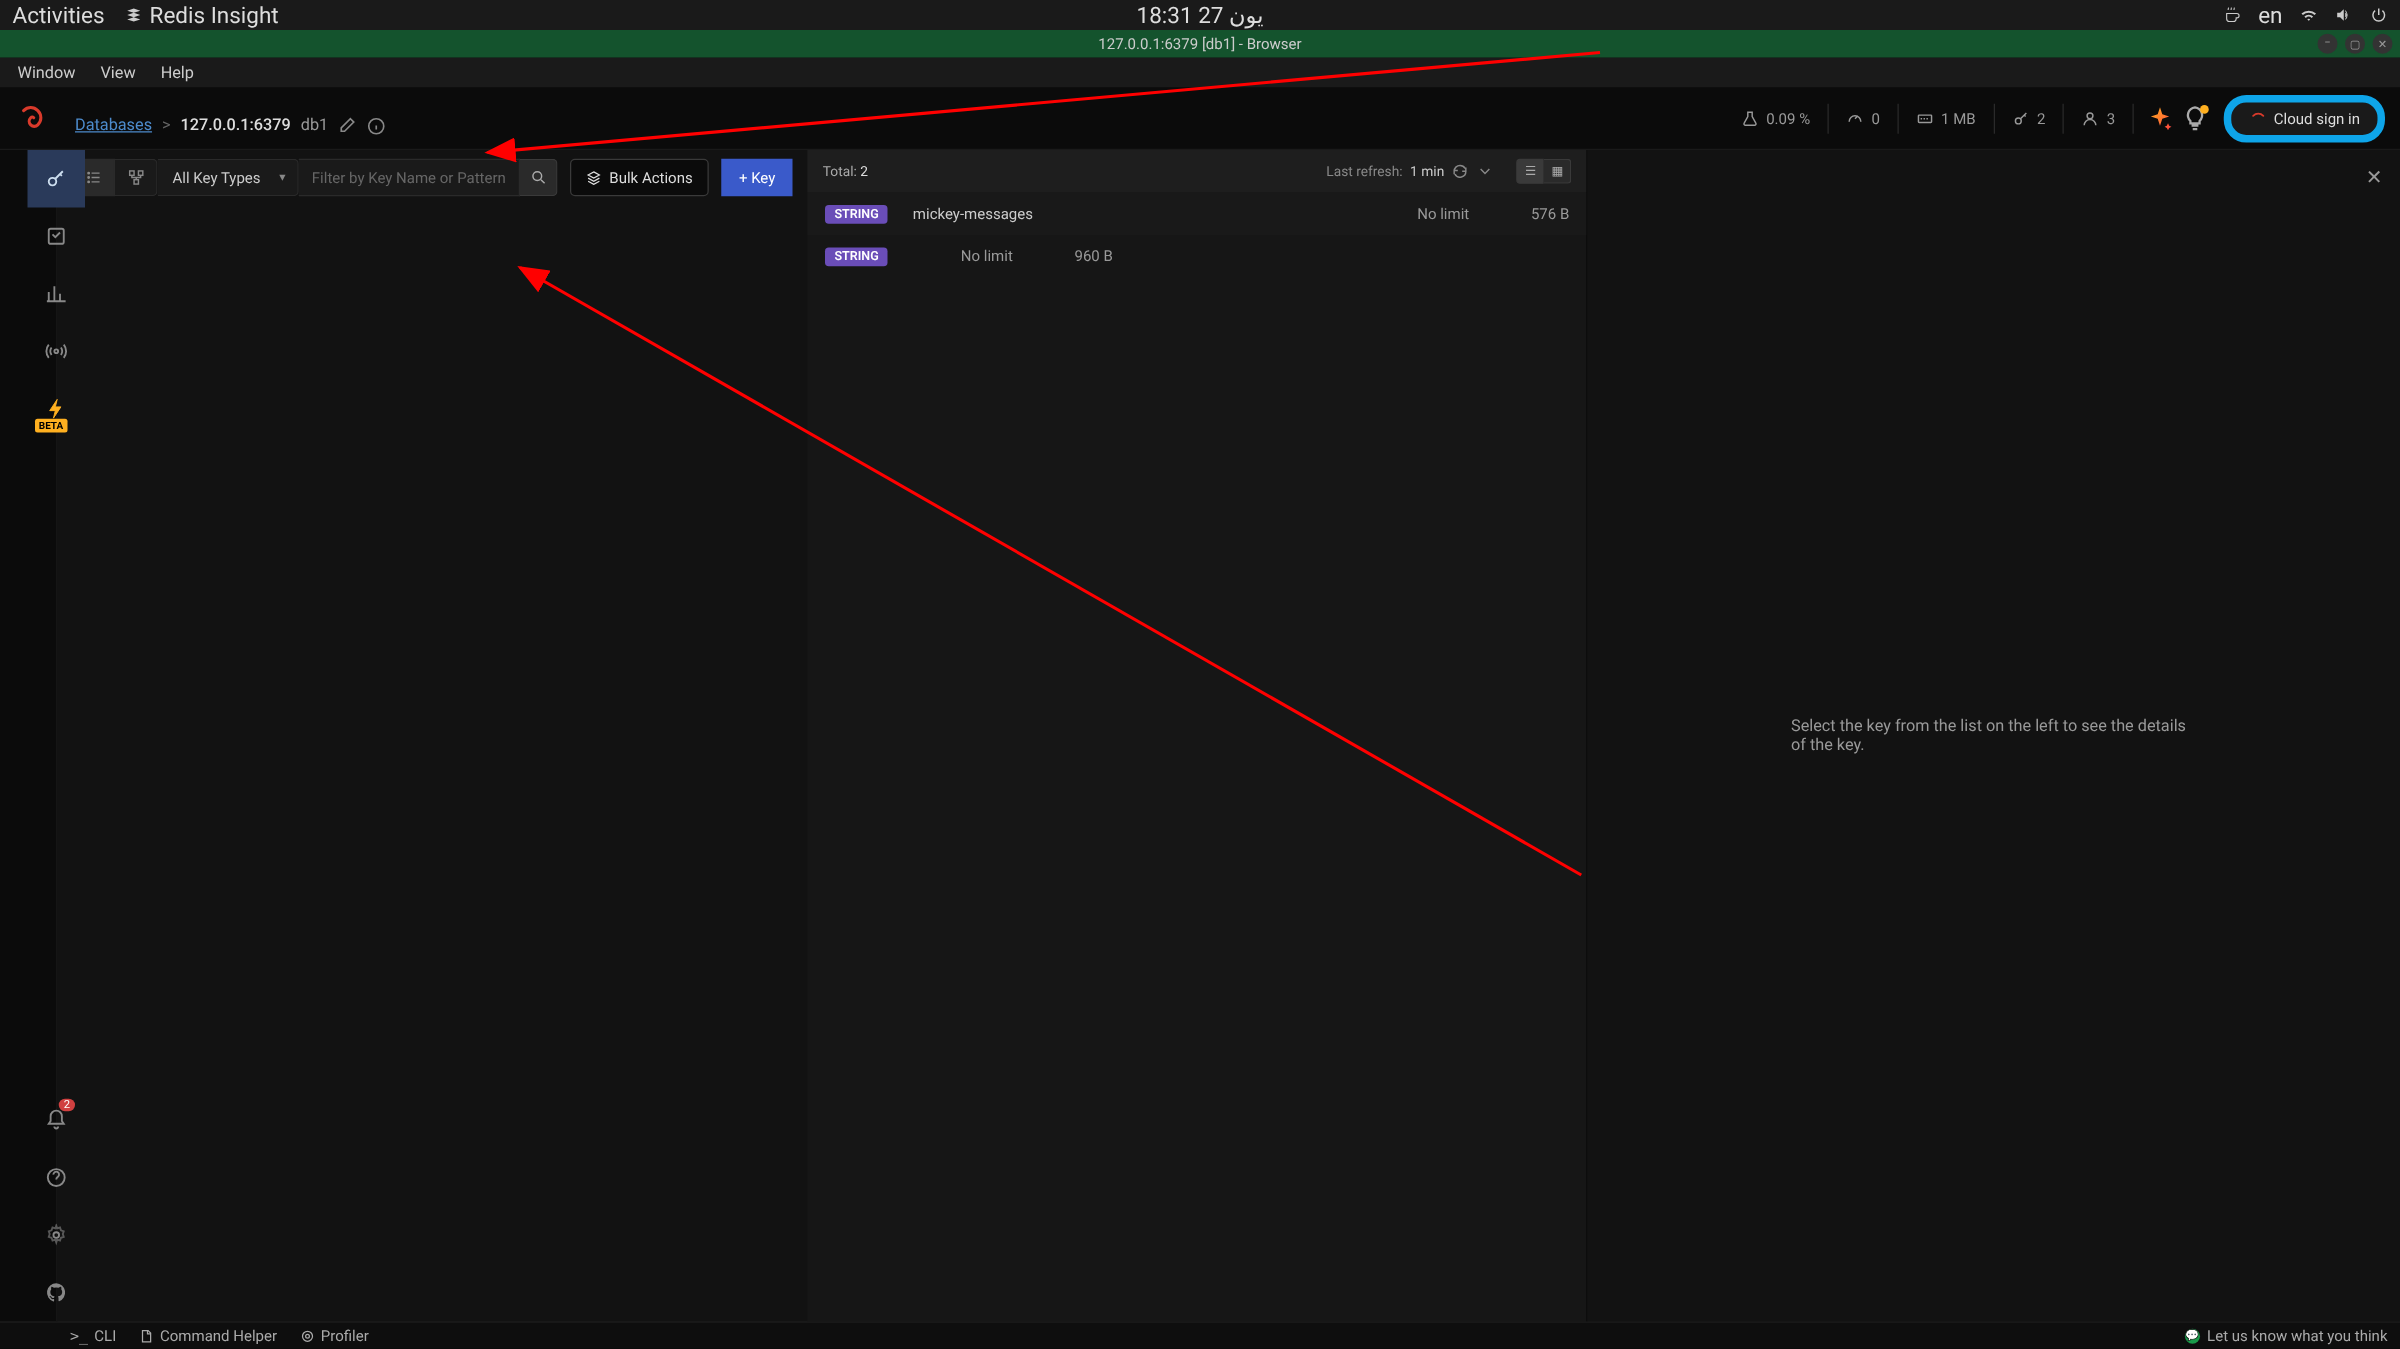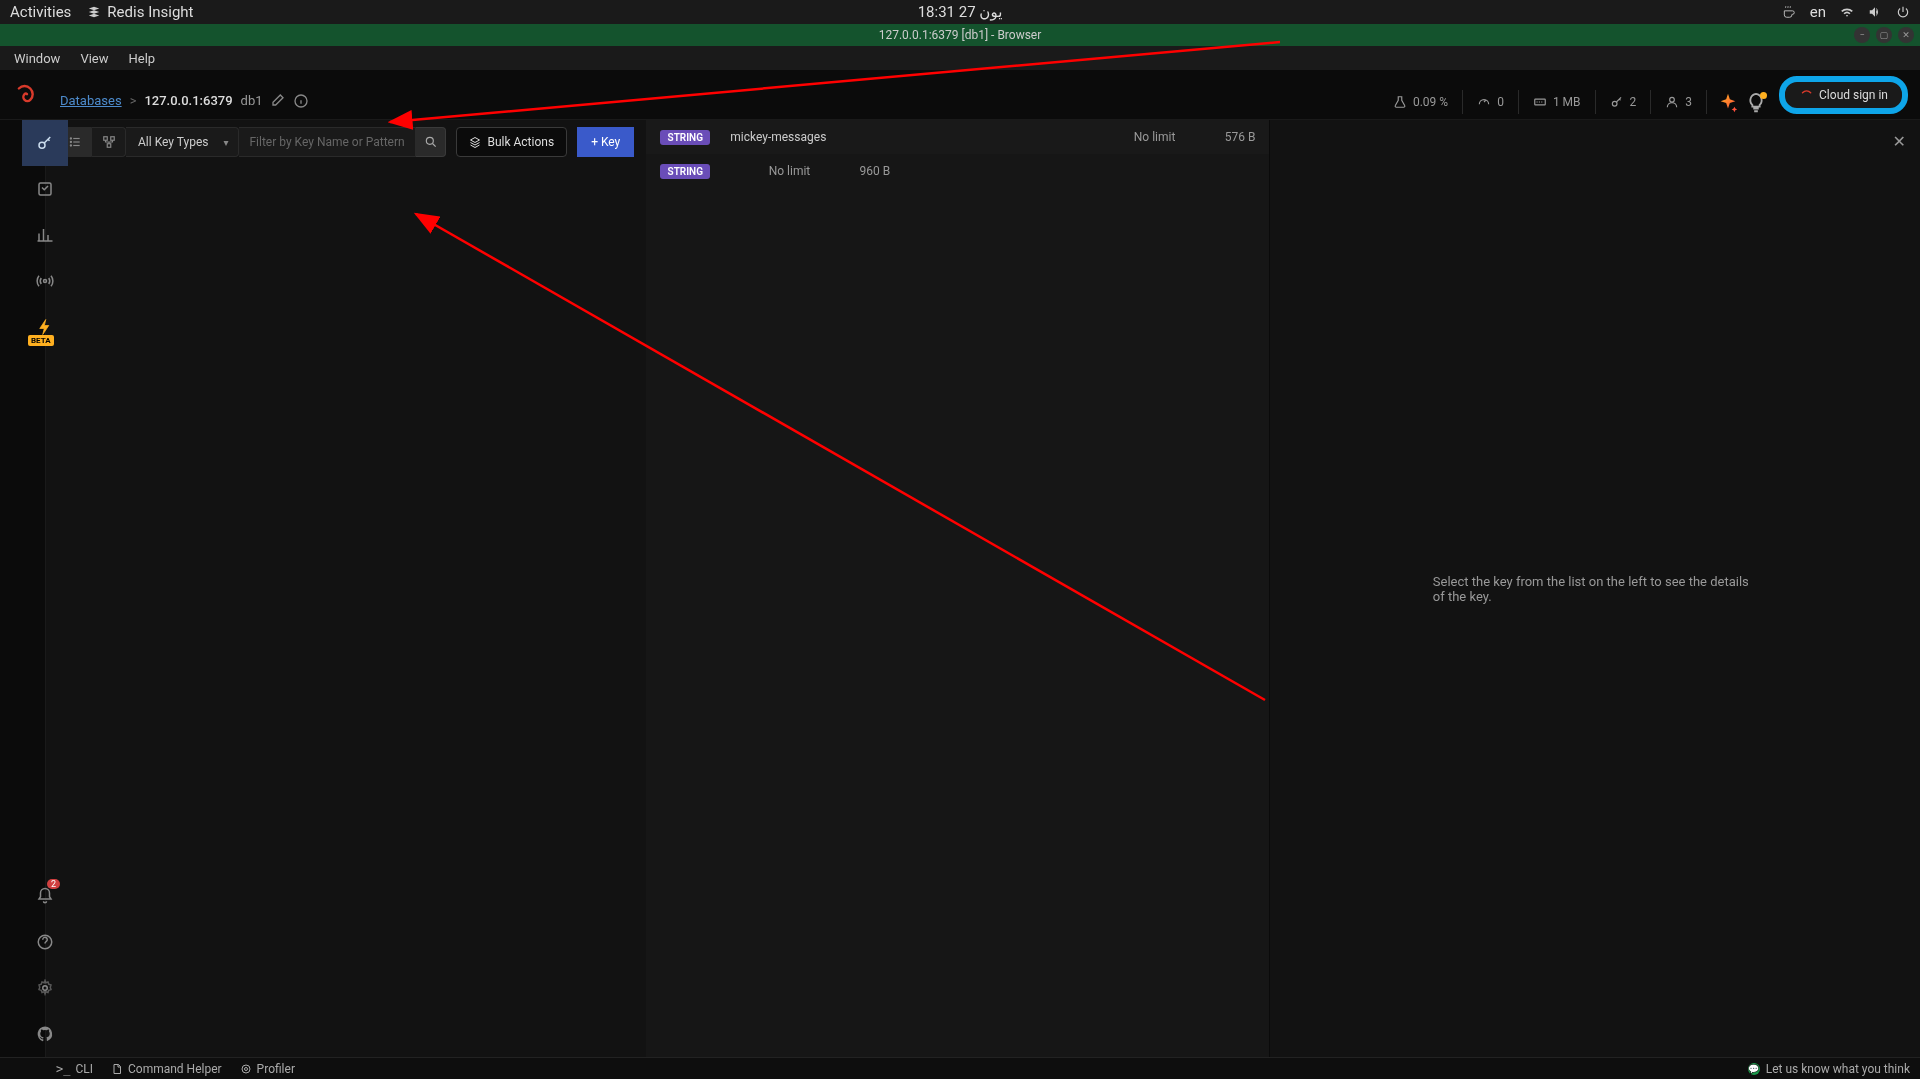--- a/index.html
+++ b/index.html
@@ -1,19 +1,19 @@
 <!DOCTYPE html>
 <html><head>
 <meta charset="utf-8">
 <style>
 * { margin: 0; padding: 0; box-sizing: border-box; font-family: -apple-system, BlinkMacSystemFont, "Segoe UI", Roboto, sans-serif; }
 body { background: #0a0a0a; color: #b5b5b5; font-size: 13px; overflow: hidden; width: 1920px; height: 1079px; position: relative; }
 
 
-.sysbar { height: 24px; background: #1a1a1a; display: flex; align-items: center; padding: 0 10px; color: #ddd; font-size: 15px; }
+.sysbar { height: 24px; background: #1a1a1a; display: flex; align-items: center; padding: 0 10px; color: #ddd; font-size: 18px; }
 .sysbar .left { display: flex; gap: 16px; align-items: center; }
 .sysbar .center { position: absolute; left: 50%; transform: translateX(-50%); }
 .sysbar .right { margin-left: auto; display: flex; gap: 14px; align-items: center; }
 .sys-icon { width: 14px; height: 14px; display: inline-block; }
 
 
 .winbar { height: 22px; background: #14532d; display: flex; align-items: center; justify-content: center; color: #ccc; font-size: 12px; position: relative; }
 .winbar .winctrl { position: absolute; right: 6px; display: flex; gap: 6px; }
 .winbar .winbtn { width: 16px; height: 16px; border-radius: 50%; background: #333; display:flex; align-items:center; justify-content:center; font-size:9px; color:#999; cursor:pointer; }
 
@@ -23,21 +23,21 @@
 
 
 .appheader { height: 50px; background: #0b0b0b; border-bottom: 1px solid #1a1a1a; display: flex; align-items: center; padding: 0 12px; }
 .logo { width: 30px; height: 30px; margin-right: 18px; display:flex; align-items:center; justify-content:center; }
 .breadcrumb { display: flex; align-items: center; gap: 8px; color: #888; font-size: 13px; margin-top: 12px; }
 .breadcrumb a { color: #4d8bcc; text-decoration: underline; }
 .breadcrumb .sep { color: #666; }
 .breadcrumb .chip { color:#999; display:flex; align-items:center; gap:6px; }
 .icon-btn-sm { width:16px; height:16px; color:#888; cursor:pointer; }
 
-.stats { margin-left: auto; display: flex; align-items: flex-end; gap: 0; }
+.stats { margin-left: auto; display: flex; align-items: center; gap: 0; }
 .stat { display: flex; align-items: center; gap: 6px; color: #999; font-size: 12px; padding: 0 14px; border-right: 1px solid #2a2a2a; height: 24px; }
 .stat:last-of-type { border-right:none; }
 .stat svg { width:14px; height:14px; }
 
 .gradient-btn { margin-left:10px; width:22px; height:22px; cursor:pointer; }
 .bulb-btn { margin-left:6px; width:22px; height:22px; cursor:pointer; position:relative; }
 .bulb-btn .dot { position:absolute; top:0; right:0; width:7px; height:7px; background:#ffb020; border-radius:50%; }
 
 .cloud-btn { margin-left: 12px; background: #1a1a1a; border: 6px solid #0ea5e9; border-radius: 18px; padding: 6px 14px; color: #ddd; font-size: 12px; display:flex; align-items:center; gap:6px; cursor:pointer; }
 .cloud-btn svg { width:14px; height:14px; }
@@ -325,20 +325,40 @@
         <svg width="12" height="12" viewBox="0 0 24 24" fill="none" stroke="currentColor" stroke-width="2">
             <path d="M12 3l9 5-9 5-9-5 9-5zm-9 10l9 5 9-5m-18 5l9 5 9-5"></path>
           </svg>
         <span>Bulk Actions</span>
       </div>
       <button class="addkey-btn">+ Key</button>
     </div>
 
     <div class="panes">
       <div class="left-pane">
+        <div class="list-header">
+          <span class="total">
+            <span>Total:</span>
+            <span style="color:#ddd;">2</span>
+          </span>
+          <div class="refresh-info">
+            <span>Last refresh:</span>
+            <span class="val">1 min</span>
+            <svg class="small-icon" viewBox="0 0 24 24" fill="none" stroke="currentColor" stroke-width="2">
+                <path d="M4 12a8 8 0 018-8 8 8 0 017 4M20 12a8 8 0 01-15 4m15-9v5h-5M4 16v-5h5"></path>
+              </svg>
+            <svg class="small-icon" viewBox="0 0 24 24" fill="none" stroke="currentColor" stroke-width="2">
+                <path d="M6 9l6 6 6-6"></path>
+              </svg>
+            <div class="view-toggle">
+              <div class="vt">☰</div>
+              <div class="vt">▦</div>
+            </div>
+          </div>
+        </div>
 
         <div class="key-row alt">
           <span class="key-tag">STRING</span>
           <span class="key-name">mickey-messages</span>
           <span class="key-ttl">No limit</span>
           <span class="key-size">576 B</span>
         </div>
         <div class="key-row">
           <span class="key-tag">STRING</span>
           <span class="key-ttl">No limit</span>

